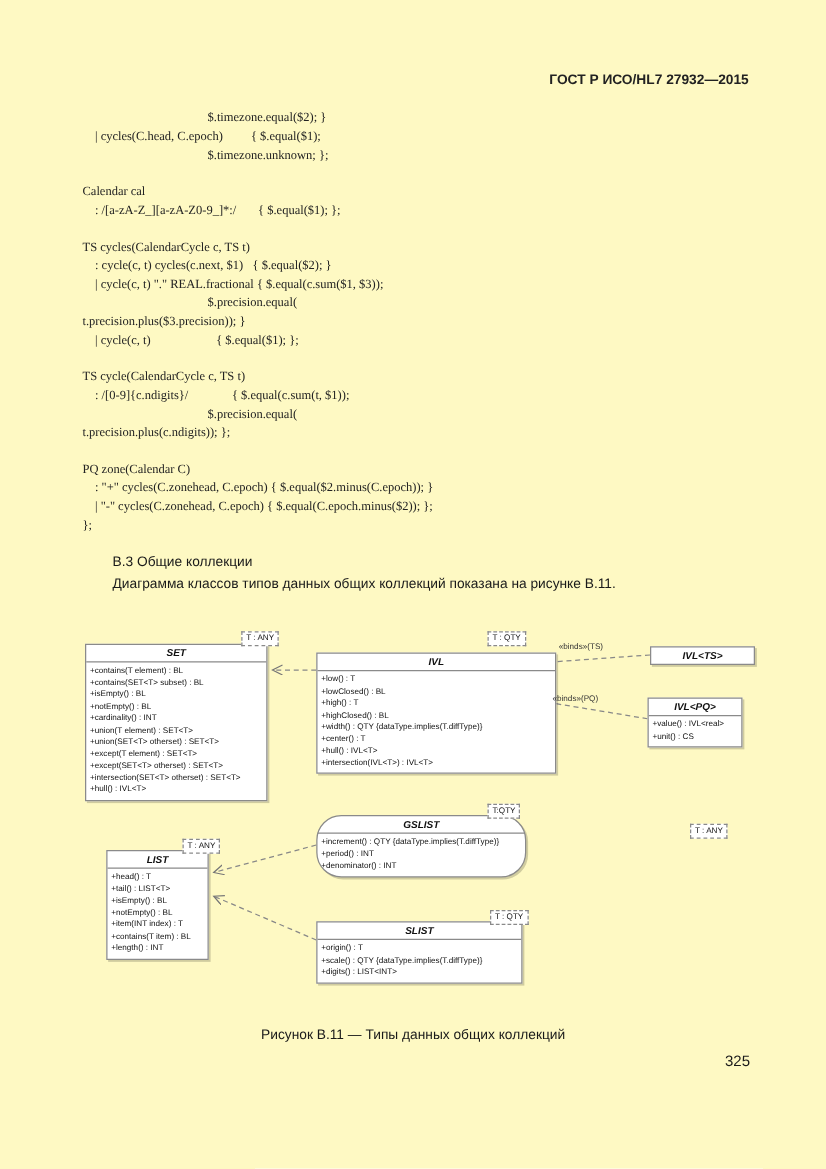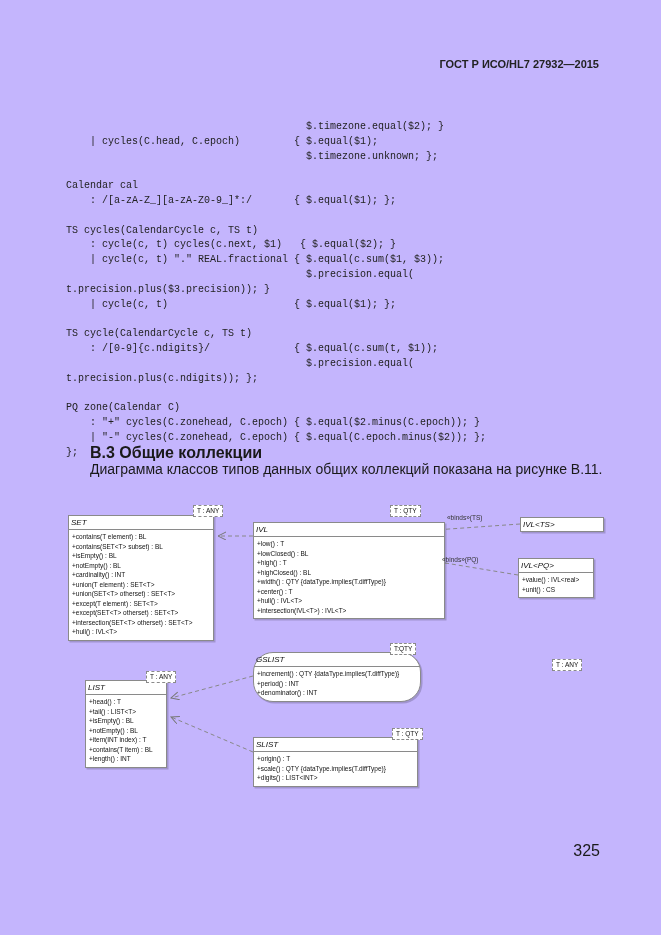--- a/index.html
+++ b/index.html
@@ -2,54 +2,53 @@
 <html><head>
 <meta charset="utf-8">
 <style>
   * { margin: 0; padding: 0; box-sizing: border-box; }
   html, body { background: #ffffff; }
   body { font-family: "Liberation Sans", sans-serif; color: #1a1a1a; }
   .page {
     position: relative;
     width: 661px;
     height: 935px;
-    background: #c4b5fd;
+    background: #fef9c3;
     overflow: hidden;
   }
   .doc-header {
     position: absolute;
     top: 58px;
     right: 62px;
     font-size: 11px;
     font-weight: bold;
     color: #222;
   }
   .code {
     position: absolute;
     left: 66px;
     top: 88px;
-    font-family: Liberation Mono, monospace;
+    font-family: Liberation Serif, serif;
     font-size: 10px;
     line-height: 14.8px;
     white-space: pre;
     color: #222;
-    margin-top: 32px;
   }
   .section-heading {
     position: absolute;
     left: 90px;
     top: 444px;
-    font-size: 16px;
-    font-weight: bold;
+    font-size: 11px;
+    font-weight: normal;
   }
   .section-paragraph {
     position: absolute;
     left: 90px;
     top: 461px;
-    font-size: 14px;
+    font-size: 11px;
   }
   .diagram {
     position: absolute;
     left: 0;
     top: 500px;
     width: 661px;
     height: 310px;
   }
   .arrows {
     position: absolute;
@@ -57,23 +56,23 @@
     top: 0;
   }
   .uml-class {
     position: absolute;
     background: #ffffff;
     border: 1px solid #8a8a8a;
     box-shadow: 1.5px 1.5px 0 rgba(0,0,0,0.18);
     z-index: 1;
   }
   .uml-name {
-    text-align: left;
+    text-align: center;
     font-size: 8px;
-    font-weight: normal;
+    font-weight: bold;
     font-style: italic;
     padding: 2px 2px 2px 2px;
     border-bottom: 1px solid #8a8a8a;
     color: #111;
   }
   .uml-class.simple .uml-name { border-bottom: none; }
   .uml-members {
     font-size: 6.5px;
     line-height: 9.5px;
     padding: 2px 3px 3px 3px;
@@ -103,21 +102,21 @@
     left: 0;
     top: 822px;
     width: 661px;
     text-align: center;
     font-size: 11px;
   }
   .page-number {
     position: absolute;
     top: 842px;
     right: 61px;
-    font-size: 16px;
+    font-size: 12px;
   }
 </style>
 </head>
 <body>
 
 <div class="page">
 
   <div class="doc-header">ГОСТ Р ИСО/HL7 27932—2015</div>
 
   <pre class="code">                                        $.timezone.equal($2); }
@@ -229,15 +228,16 @@
     </div>
     <div class="uml-tag" style="left:392px; top:228px;">T : QTY</div>
 
     <div class="uml-tag" style="left:552px; top:159px;">T : ANY</div>
 
     <div class="arrow-label" style="left:447px; top:14px;">«binds»(TS)</div>
     <div class="arrow-label" style="left:442px; top:56px;">«binds»(PQ)</div>
 
   </div>
 
+  <div class="figure-caption">Рисунок В.11 — Типы данных общих коллекций</div>
   <div class="page-number">325</div>
 
 </div>
 
 </body></html>

